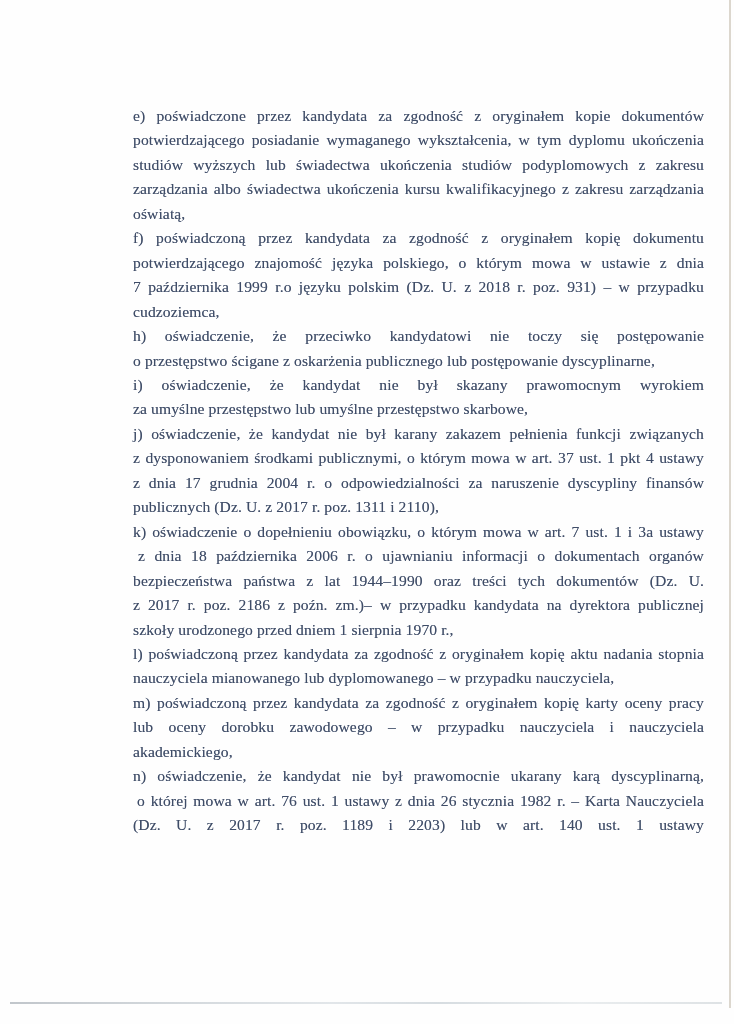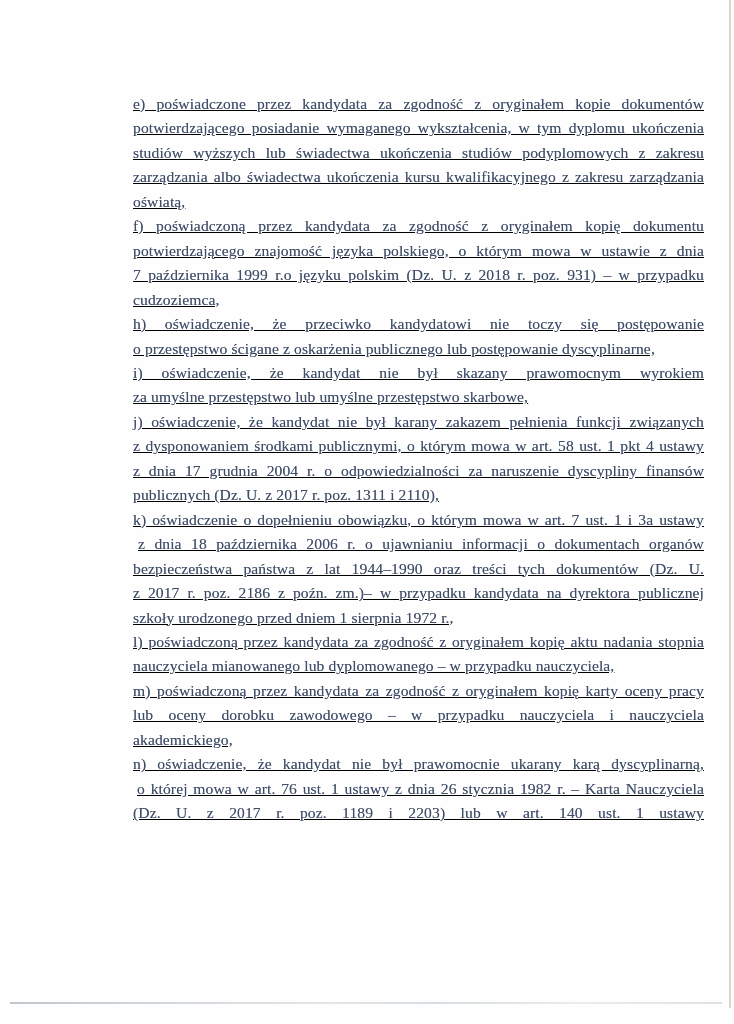--- a/index.html
+++ b/index.html
@@ -10,23 +10,22 @@
     position: relative;
     width: 734px;
     height: 1024px;
     background: #fefefe;
     overflow: hidden;
     font-family: "Liberation Serif", "DejaVu Serif", serif;
   }
   .text-block {
     position: absolute;
     left: 133px;
-    top: 92px;
+    top: 104px;
     width: 571px;
-    text-decoration: underline;
   }
   .paragraph { margin: 0; padding: 0; }
   .line {
     font-size: 15.6px;
     line-height: 24.45px;
     color: #3f4d68;
     letter-spacing: 0.1px;
     text-shadow: 0 0 0.35px rgba(63, 77, 104, 0.55);
     white-space: normal;
   }
@@ -81,30 +80,30 @@
       <div class="paragraph">
         <div class="line just">h) oświadczenie, że przeciwko kandydatowi nie toczy się postępowanie</div>
         <div class="line left">o przestępstwo ścigane z oskarżenia publicznego lub postępowanie dyscyplinarne,</div>
       </div>
       <div class="paragraph">
         <div class="line just">i) oświadczenie, że kandydat nie był skazany prawomocnym wyrokiem</div>
         <div class="line left">za umyślne przestępstwo lub umyślne przestępstwo skarbowe,</div>
       </div>
       <div class="paragraph">
         <div class="line just">j) oświadczenie, że kandydat nie był karany zakazem pełnienia funkcji związanych</div>
-        <div class="line just">z dysponowaniem środkami publicznymi, o którym mowa w art. 58 ust. 1 pkt 4 ustawy</div>
+        <div class="line just">z dysponowaniem środkami publicznymi, o którym mowa w art. 37 ust. 1 pkt 4 ustawy</div>
         <div class="line just">z dnia 17 grudnia 2004 r. o odpowiedzialności za naruszenie dyscypliny finansów</div>
         <div class="line left">publicznych (Dz. U. z 2017 r. poz. 1311 i 2110),</div>
       </div>
       <div class="paragraph">
         <div class="line just">k) oświadczenie o dopełnieniu obowiązku, o którym mowa w art. 7 ust. 1 i 3a ustawy</div>
         <div class="line just" style="padding-left: 5px;">z dnia 18 października 2006 r. o ujawnianiu informacji o dokumentach organów</div>
         <div class="line just">bezpieczeństwa państwa z lat 1944–1990 oraz treści tych dokumentów (Dz. U.</div>
         <div class="line just">z 2017 r. poz. 2186 z poźn. zm.)– w przypadku kandydata na dyrektora publicznej</div>
-        <div class="line left">szkoły urodzonego przed dniem 1 sierpnia 1972 r.,</div>
+        <div class="line left">szkoły urodzonego przed dniem 1 sierpnia 1970 r.,</div>
       </div>
       <div class="paragraph">
         <div class="line just">l) poświadczoną przez kandydata za zgodność z oryginałem kopię aktu nadania stopnia</div>
         <div class="line left">nauczyciela mianowanego lub dyplomowanego – w przypadku nauczyciela,</div>
       </div>
       <div class="paragraph">
         <div class="line just">m) poświadczoną przez kandydata za zgodność z oryginałem kopię karty oceny pracy</div>
         <div class="line just">lub oceny dorobku zawodowego – w przypadku nauczyciela i nauczyciela</div>
         <div class="line left">akademickiego,</div>
       </div>

